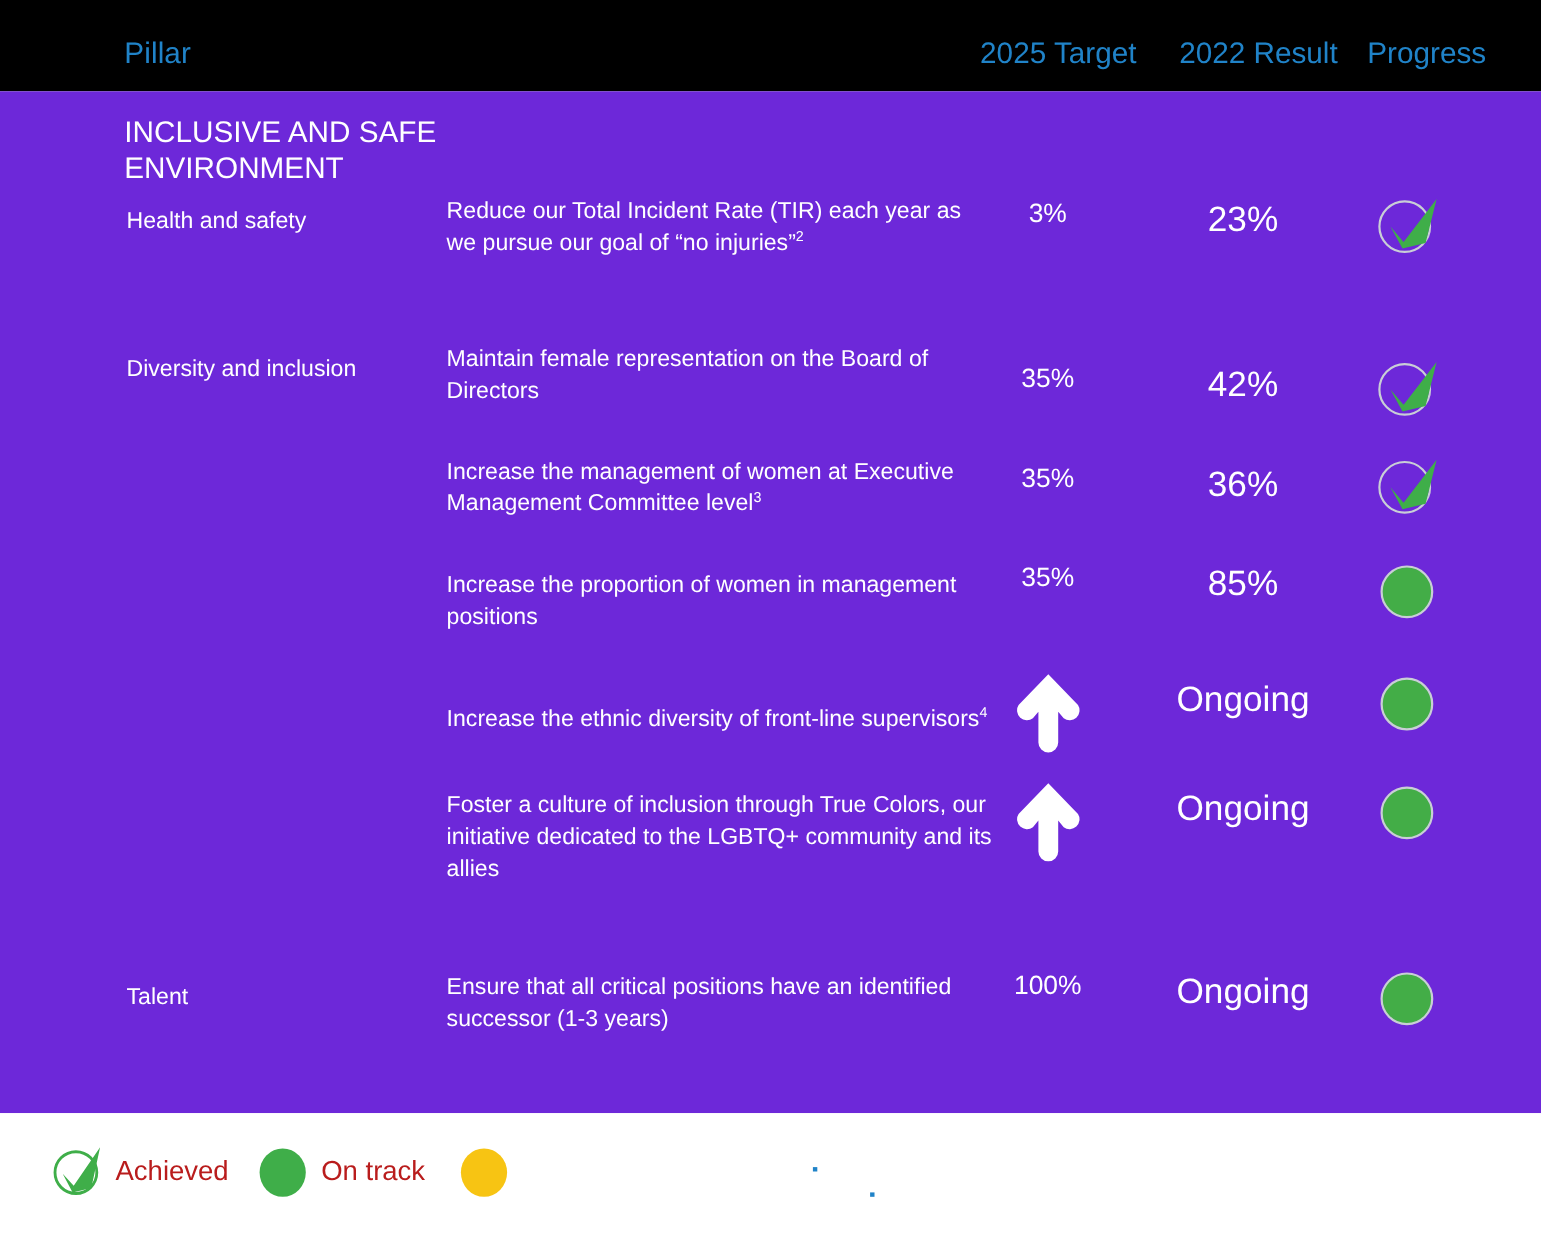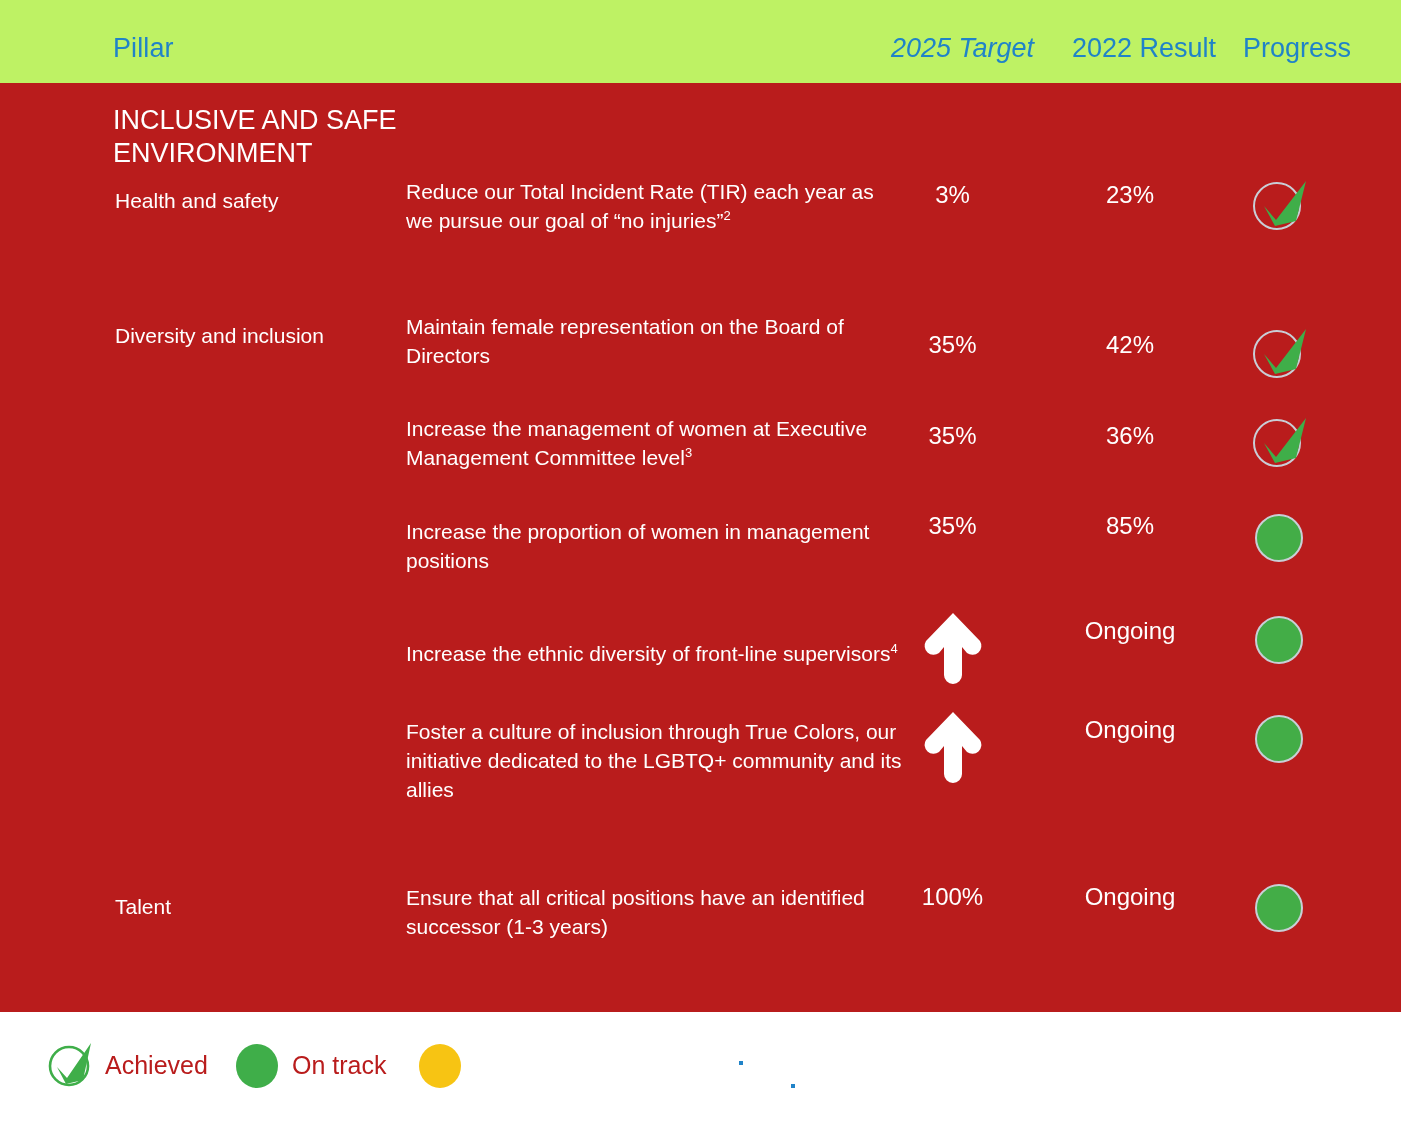--- a/index.html
+++ b/index.html
@@ -15,49 +15,49 @@
     overflow: hidden;
   }
 
   
   .header {
     position: absolute;
     left: 0;
     top: 0;
     width: 1401px;
     height: 83px;
-    background: #bef264;
+    background: #000000;
   }
   .header-pillar {
     position: absolute;
     left: 113px;
     top: 33px;
     font-size: 27px;
     color: #2083c8;
     letter-spacing: 0.1px;
   }
   .header-col {
     position: absolute;
     top: 33px;
     font-size: 27px;
     color: #2083c8;
     white-space: nowrap;
   }
-  .header-target  { left: 891px; font-style: italic; }
+  .header-target  { left: 891px; }
   .header-result  { left: 1072px; }
   .header-progress{ left: 1243px; }
 
   
   .panel {
     position: absolute;
     left: 0;
     top: 83px;
     width: 1401px;
     height: 929px;
-    background: #b91c1c;
+    background: #6d28d9;
   }
 
   .section-title {
     position: absolute;
     left: 113px;
     top: 21px;
     width: 430px;
     font-size: 27px;
     line-height: 33px;
     color: #ffffff;
@@ -96,21 +96,21 @@
     width: 145px;
     text-align: center;
     font-size: 24px;
     color: #ffffff;
   }
   .result {
     position: absolute;
     left: 1055px;
     width: 150px;
     text-align: center;
-    font-size: 24px;
+    font-size: 32px;
     color: #ffffff;
   }
   .progress {
     position: absolute;
     left: 1240px;
     width: 80px;
     text-align: center;
   }
 
   

